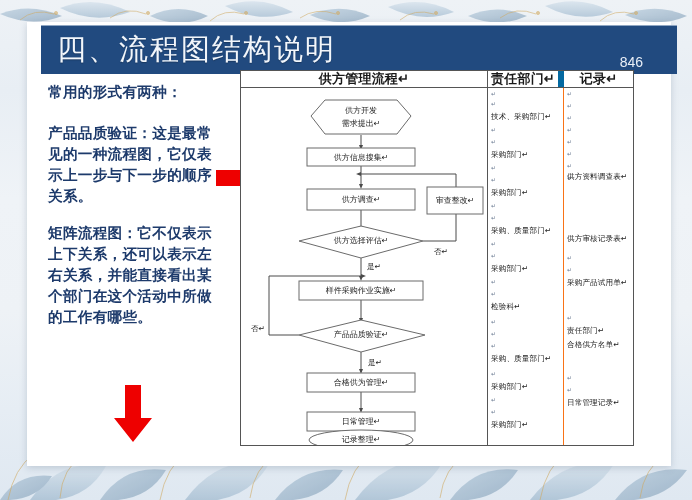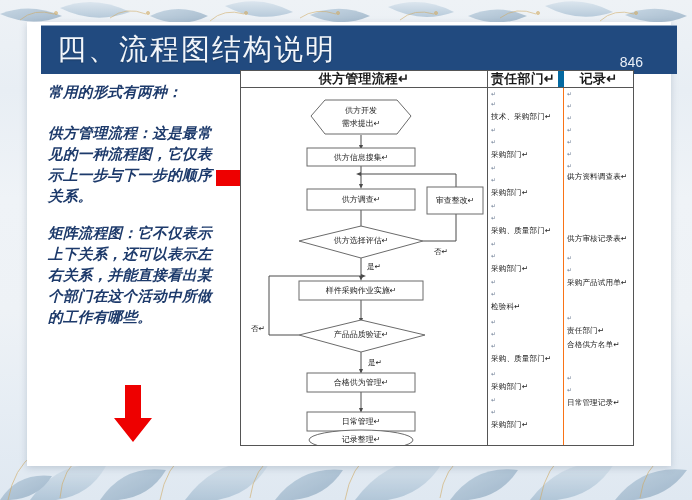--- a/index.html
+++ b/index.html
@@ -57,21 +57,21 @@
     position: absolute;
     left: 48px; top: 82px;
     width: 178px;
     color: #1d3a6b;
     font-size: 14.6px;
     line-height: 21px;
     font-weight: bold;
     font-family: "Liberation Serif","DejaVu Serif",serif;
     letter-spacing: .3px;
   }
-  #left-col .para { margin-bottom: 16px; font-style: italic; }
+  #left-col .para { margin-bottom: 16px; }
   #left-col .para:first-child { margin-bottom: 20px; }
 
   
   #arrow-right {
     position: absolute; left: 216px; top: 158px;
     width: 44px; height: 40px;
   }
   #arrow-down {
     position: absolute; left: 112px; top: 385px;
     width: 42px; height: 58px;
@@ -220,21 +220,21 @@
 
 <div id="slide-card"></div>
 
 <div id="title-bar">
   <span id="title-text">四、流程图结构说明</span>
   <span id="page-number">846</span>
 </div>
 
 <div id="left-col">
   <div class="para">常用的形式有两种：</div>
-  <div class="para">供方管理流程：这是最常见的一种流程图，它仅表示上一步与下一步的顺序关系。</div>
+  <div class="para">产品品质验证：这是最常见的一种流程图，它仅表示上一步与下一步的顺序关系。</div>
   <div class="para">矩阵流程图：它不仅表示上下关系，还可以表示左右关系，并能直接看出某个部门在这个活动中所做的工作有哪些。</div>
 </div>
 
 <svg id="arrow-right" viewBox="0 0 44 40">
   <path d="M0,12 L24,12 L24,2 L43,20 L24,38 L24,28 L0,28 Z" fill="#ee0000"></path>
 </svg>
 <svg id="arrow-down" viewBox="0 0 42 58">
   <path d="M13,0 L29,0 L29,33 L40,33 L21,57 L2,33 L13,33 Z" fill="#ee0000"></path>
 </svg>
 

